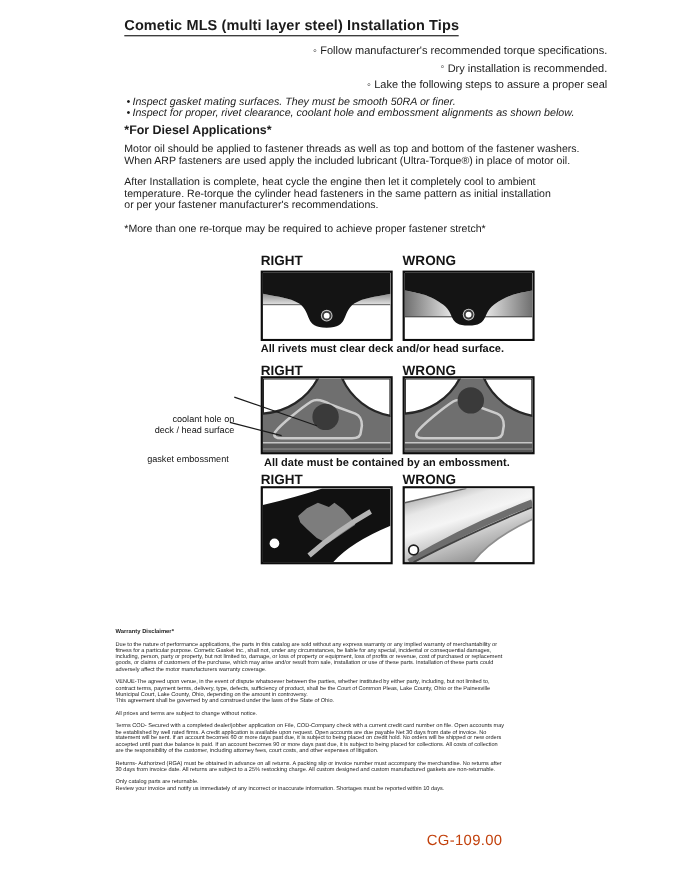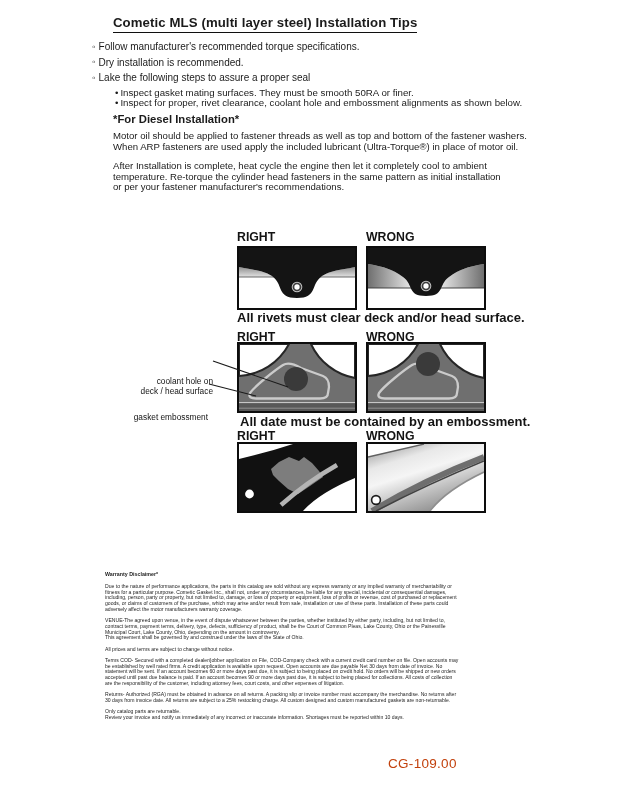--- a/index.html
+++ b/index.html
@@ -7,32 +7,32 @@
     position:relative;width:574px;height:800px;background:#ffffff;overflow:hidden;
     font-family:"Liberation Sans","DejaVu Sans",sans-serif;color:#1b1b1b;border-radius:12px;
   }
   
   .title{
     position:absolute;left:113px;top:15px;font-size:13.2px;font-weight:bold;
     letter-spacing:.1px;border-bottom:1.7px solid #101010;padding-bottom:2px;white-space:nowrap;
   }
   
   .tips{position:absolute;left:92px;top:41px;width:460px;font-size:10px;line-height:11px;}
-  .bullet{margin-bottom:4.6px;white-space:nowrap;}
+  .bullet{margin-bottom:4.6px;white-space:nowrap;text-align:right;}
   .bullet::before{content:"◦";font-size:10px;margin-right:3px;position:relative;top:-0.5px;}
-  .subbullet{margin-left:23px;line-height:10.3px;white-space:nowrap;font-size:9.7px;}
+  .subbullet{margin-left:23px;line-height:10.3px;white-space:nowrap;font-size:9.7px;font-style:italic;}
   .subbullet::before{content:"•";margin-right:2px;}
   
   .diesel{position:absolute;left:113px;top:114px;width:440px;font-size:9.6px;line-height:10.4px;}
   .diesel-heading{font-size:11.3px;font-weight:bold;margin:0 0 7px 0;}
   .dp{margin:0 0 9px 0;white-space:pre-line;}
   .dp-last{margin:12px 0 0 0;}
   
   .dg-header{position:absolute;width:120px;font-size:12.3px;font-weight:bold;color:#141414;}
-  .cap{position:absolute;font-size:13px;font-weight:600;color:#141414;white-space:pre-line;line-height:10.6px;}
+  .cap{position:absolute;font-size:10px;font-weight:600;color:#141414;white-space:pre-line;line-height:10.6px;}
   .ptr-label{position:absolute;text-align:right;font-size:8.3px;line-height:9.8px;color:#141414;white-space:pre-line;margin-top:36px;}
   
   .dbox{position:absolute;border:2px solid #0d0d0d;background:#fff;}
   .dbox svg{display:block;}
   .overlay{position:absolute;left:98px;top:340px;pointer-events:none;z-index:5;}
   
   .legal{position:absolute;left:105px;top:572px;width:424px;font-size:5.1px;line-height:5.75px;color:#242424;}
   .legal-heading{font-size:5.3px;font-weight:bold;margin:0 0 6px 0;}
   .lp{margin:0 0 5.5px 0;white-space:pre-line;}
   
@@ -47,26 +47,27 @@
 
   <div class="tips">
     <div class="bullet">Follow manufacturer's recommended torque specifications.</div>
     <div class="bullet">Dry installation is recommended.</div>
     <div class="bullet">Lake the following steps to assure a proper seal</div>
     <div class="subbullet">Inspect gasket mating surfaces.  They must be smooth 50RA or finer.</div>
     <div class="subbullet">Inspect for proper, rivet clearance, coolant hole and embossment alignments as shown below.</div>
   </div>
 
   <div class="diesel">
-    <div class="diesel-heading">*For Diesel Installation*</div>
+    <div class="diesel-heading">*For Diesel Applications*</div>
     <p class="dp">Motor oil should be applied to fastener threads as well as top and bottom of the fastener washers.
 When ARP fasteners are used apply the included lubricant (Ultra-Torque®) in place of motor oil.</p>
     <p class="dp">After Installation is complete, heat cycle the engine then let it completely cool to ambient
 temperature. Re-torque the cylinder head fasteners in the same pattern as initial installation
 or per your fastener manufacturer's recommendations.</p>
+    <p class="dp dp-last">*More than one re-torque may be required to achieve proper fastener stretch*</p>
   </div>
 
   <div class="dg-header" style="left:237px;top:230px">RIGHT</div>
   <div class="dg-header" style="left:366px;top:230px">WRONG</div>
 
   <div class="dbox" style="left:237px;top:246px">
     <svg width="116" height="60" viewBox="0 0 116 60">
       <defs>
         <linearGradient id="w1" x1="0" y1="0" x2="0" y2="1">
           <stop offset="0" stop-color="#8f8f8f"></stop>

